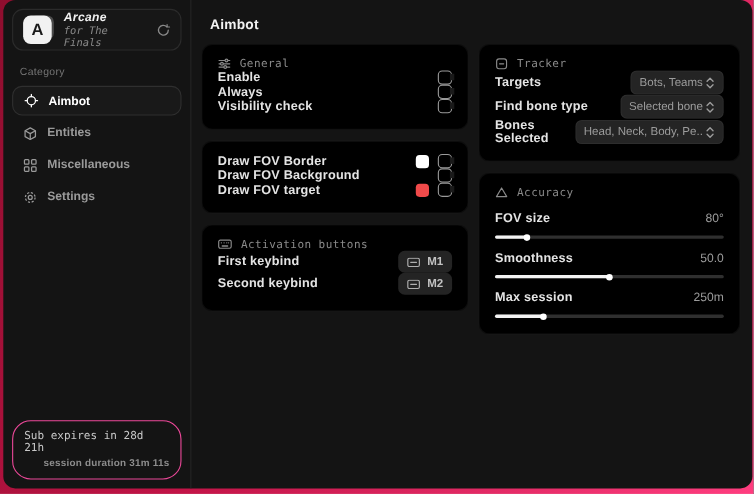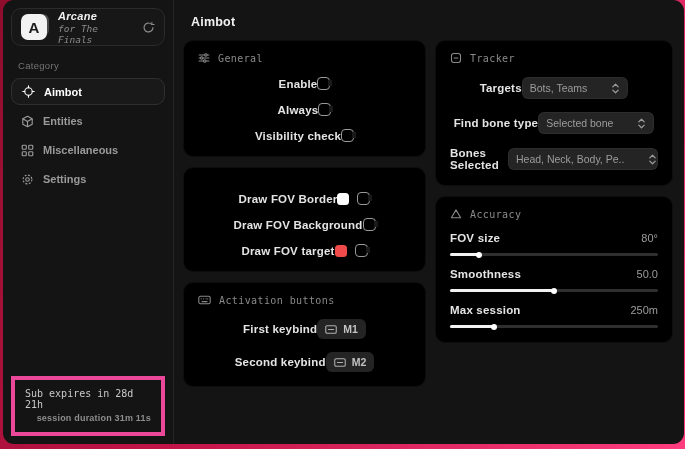--- a/index.html
+++ b/index.html
@@ -31,48 +31,48 @@
   .brand-sub { font-size:9.5px; color:#8a8a8a; font-family:"DejaVu Sans Mono",monospace; }
   .brand-sync { margin-left:auto; color:#8a8a8a; display:flex; }
   .category-label { margin:14px 7px 7px; font-size:9.5px; color:#757575; letter-spacing:.3px; }
   .nav-item {
     display:flex; align-items:center; gap:9px; height:28px; padding:0 10px;
     color:#9a9a9a; font-size:11px; font-weight:600; border-radius:9px; margin-bottom:1px;
     cursor:default;
   }
   .nav-item.active { border:1px solid #2f2f2f; background:#191919; color:#fff; height:27px; margin-bottom:2px; }
   .nav-item .nicon { display:flex; color:inherit; }
-  .sub-card { margin-top:auto; border:4px solid #ec4899; border-radius:0; padding:8px 10px 9px; }
+  .sub-card { margin-top:auto; border:1px solid #ec4899; border-radius:17px; padding:8px 10px 9px; }
   .sub-line1 { font-family:"DejaVu Sans Mono",monospace; font-size:10px; color:#c9c9c9; }
   .sub-line2 { font-size:9px; font-weight:bold; color:#8d8d8d; margin-top:3px; letter-spacing:.2px;text-align:right; }
   
   .main { flex:1; padding:9px 11px 0 9px; }
   .page-title { font-size:12.5px; font-weight:bold; color:#f2f2f2; margin:6px 0 11px 8px; letter-spacing:.2px; }
   .columns { display:flex; gap:9px; align-items:flex-start; }
   .col-left { width:243px; flex:none; }
   .col-right { flex:1; }
   .card {
     background:#000000; border:1px solid rgba(255,255,255,.05);
     border-radius:10px; padding:11px 14px 14px; margin-bottom:10px;
   }
   .section-head {
     display:flex; align-items:center; gap:8px; color:#8a8a8a;
     font-family:"DejaVu Sans Mono",monospace; font-size:10px; letter-spacing:.4px;
   }
   .section-head .sicon { display:flex; color:#8a8a8a; }
-  .row { display:flex; align-items:center; justify-content:center; margin-top:13px; }
+  .row { display:flex; align-items:center; justify-content:space-between; }
   .row-label { font-size:11.5px; font-weight:bold; color:#e4e4e4; letter-spacing:.2px; }
   .row-right { display:flex; align-items:center; gap:8px; }
   
   .checkbox { width:13px; height:13px; border:1.5px solid #9a9a9a; border-radius:4px; position:relative; }
   .checkbox::after { content:""; position:absolute; right:-3px; top:2px; width:4px; height:6px; background:#1a1a1a; }
   .swatch { width:12px; height:12px; border-radius:3.5px; }
   
   .select {
-    display:flex; align-items:center; gap:24px; background:#242424;
+    display:flex; align-items:center; gap:2px; background:#242424;
     border:1px solid rgba(255,255,255,.045); border-radius:6px; padding:4px 7px;
     color:#9c9c9c; font-size:10.5px; max-width:150px; white-space:nowrap;
   }
   .select .dicon { display:flex; color:#9c9c9c; }
   
   .keychip {
     display:flex; align-items:center; gap:6px; background:#242424; border-radius:6px;
     padding:4px 8px; color:#c2c2c2; font-size:10.5px; font-weight:bold;
   }
   .keychip .kicon { display:flex; color:#b0b0b0; }

